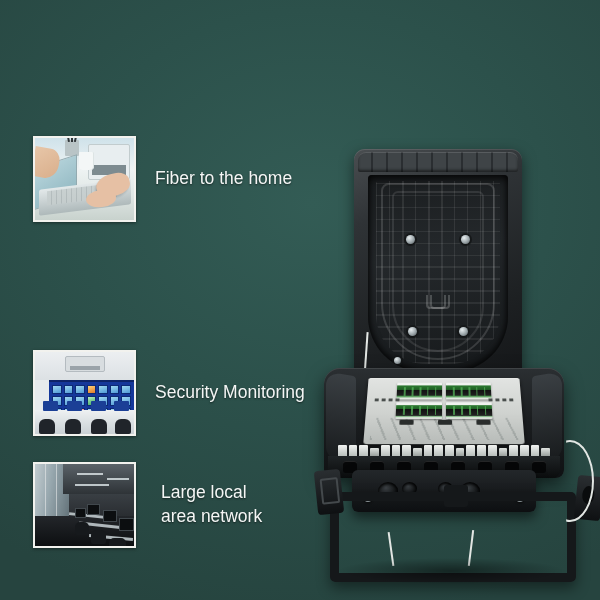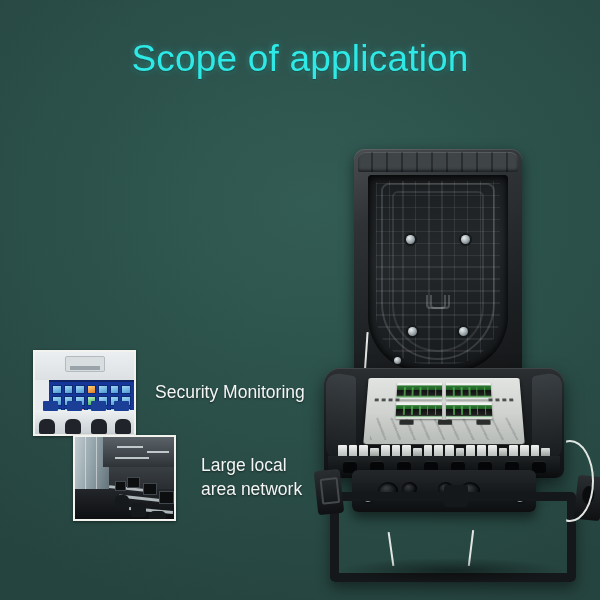--- a/index.html
+++ b/index.html
@@ -20,21 +20,21 @@
     position:absolute;left:0;top:38px;width:600px;text-align:center;
     font-size:37px;font-weight:400;letter-spacing:.2px;
     color:#2fe9e6;
     text-shadow:0 0 6px rgba(47,233,230,.38), 0 1px 2px rgba(0,0,0,.35);
     white-space:nowrap;
   }
 
   
   .features{position:absolute;left:0;top:0;width:340px;height:600px;}
   .feature{position:absolute;left:33px;display:flex;align-items:center;}
-  .f0{top:136px;} .f1{top:243px;} .f2{top:350px;} .f3{top:435px;margin-left:40px;}
+  .f0{top:136px;} .f1{top:243px;} .f2{top:350px;} .f3{top:462px;}
 
   .thumb{
     width:99px;height:82px;border:2px solid #f2f2ee;background:#9aa3a0;
     box-shadow:0 1px 3px rgba(0,0,0,.45);overflow:hidden;position:relative;
     flex:none;
   }
   .thumb .sc{position:absolute;inset:0;}
 
   .flabel{
     margin-left:19px;color:#f4f6f5;font-size:17.5px;line-height:1.35;
@@ -285,24 +285,44 @@
   .shadow{
     position:absolute;left:20px;top:418px;width:226px;height:26px;
     background:radial-gradient(ellipse at 50% 50%, rgba(0,0,0,.45), rgba(0,0,0,0) 70%);
   }
 </style>
 </head>
 <body>
 
 <div id="stage">
 
-  <div class="title">Scope of application</div>
 
   <div class="features">
 
+    <div class="feature f0">
+      <div class="thumb">
+        <div class="sc t1-bg"></div>
+        <div class="sc">
+            <div class="t1-mon"></div>
+          </div>
+        <div class="t1-pen">
+            <i></i>
+            <i></i>
+            <i></i>
+          </div>
+        <div class="t1-cup"></div>
+        <div class="t1-screen"></div>
+        <div class="t1-base"></div>
+        <div class="t1-keys"></div>
+        <div class="t1-arm"></div>
+        <div class="t1-hand t1-h1"></div>
+        <div class="t1-hand t1-h2"></div>
+      </div>
+      <div class="flabel">Fiber to the home</div>
+    </div>
 
 
     <div class="feature f2">
       <div class="thumb">
         <div class="sc t3-bg"></div>
         <div class="t3-ceil"></div>
         <div class="t3-ac"></div>
         <div class="t3-left"></div>
         <div class="t3-wall">
           <div class="t3-grid">

